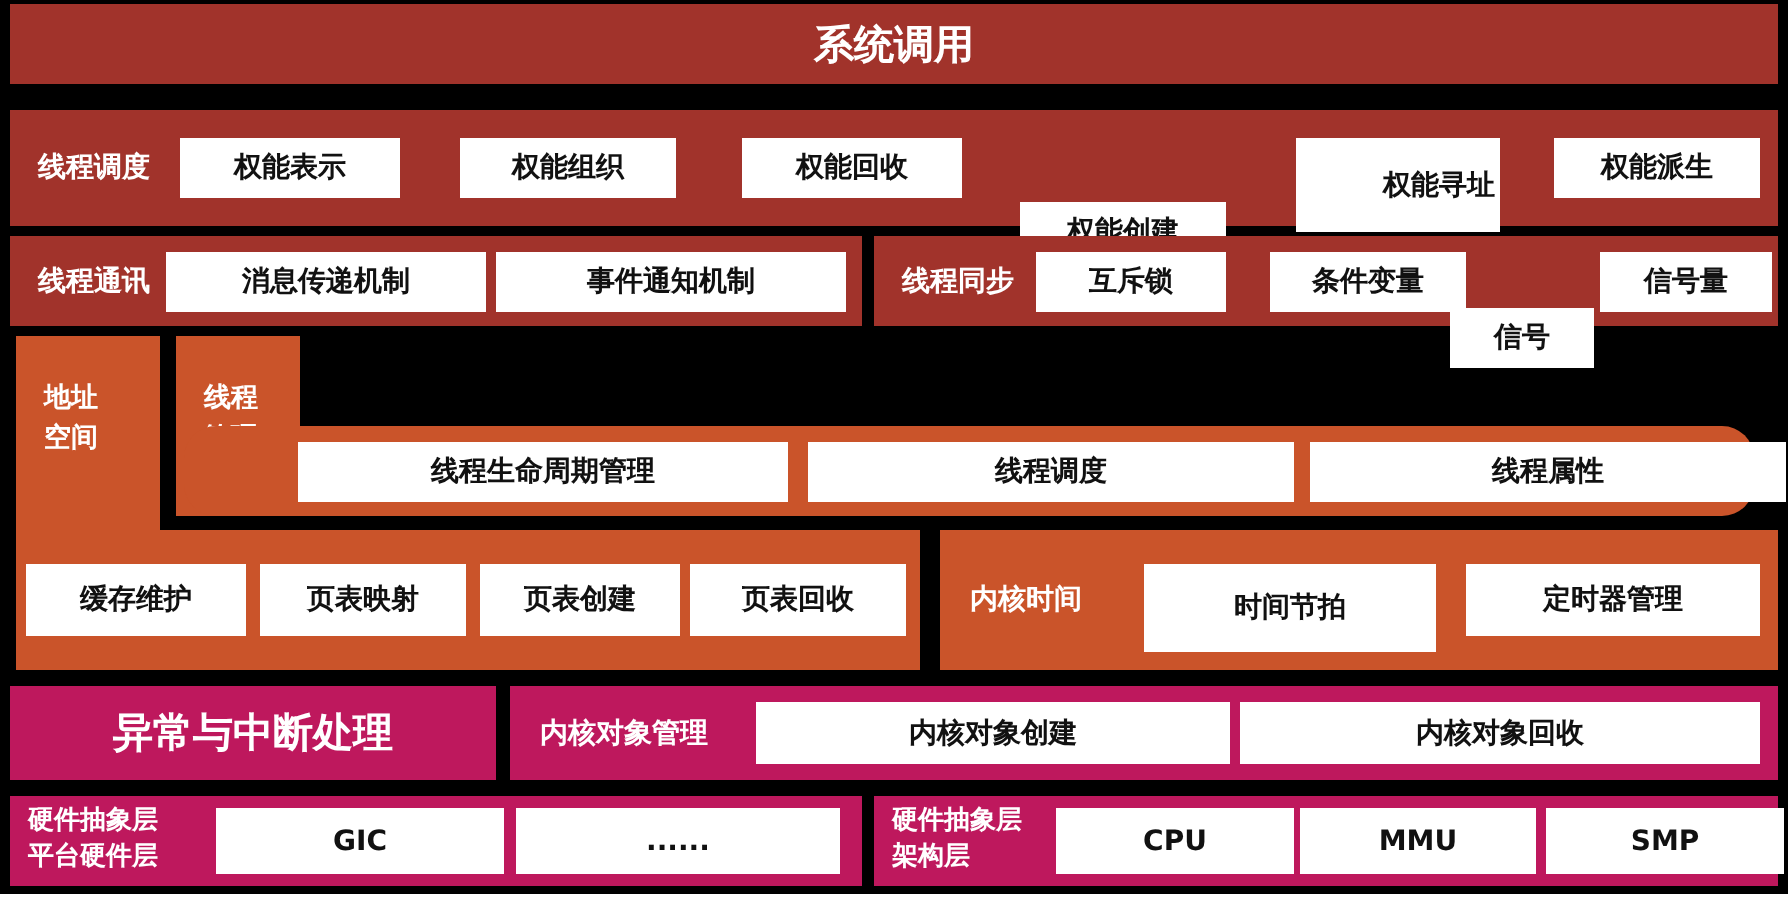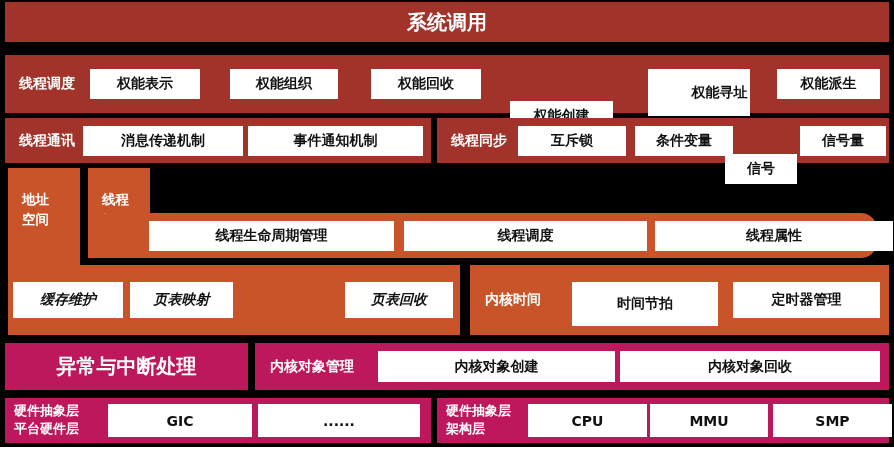--- a/index.html
+++ b/index.html
@@ -55,21 +55,21 @@
   </div>
 
   <div class="blk red" style="left:5px;top:118px;width:426px;height:45px;">
     <span class="lbl vcenter" style="left:14px;">线程通讯</span>
     <div class="box" style="left:78px;top:8px;width:160px;height:30px;">消息传递机制</div>
     <div class="box" style="left:243px;top:8px;width:175px;height:30px;">事件通知机制</div>
   </div>
 
   <div class="blk red" style="left:437px;top:118px;width:452px;height:45px;">
     <span class="lbl vcenter" style="left:14px;">线程同步</span>
-    <div class="box" style="left:81px;top:8px;width:108px;height:30px;">互斥锁</div>
+    <div class="box" style="left:81px;top:8px;width:95px;height:30px;">互斥锁</div>
     <div class="box" style="left:198px;top:8px;width:98px;height:30px;">条件变量</div>
     <div class="box" style="left:288px;top:8px;width:72px;height:30px;margin-top:28px;">信号</div>
     <div class="box" style="left:363px;top:8px;width:86px;height:30px;">信号量</div>
   </div>
 
   <div class="blk orange" style="left:8px;top:168px;width:72px;height:167px;">
     <span class="lbl2" style="left:14px;top:22px;">
       <span>地址</span><br>
       <span>空间</span>
     </span>
@@ -81,23 +81,24 @@
       <span>管理</span>
     </span>
   </div>
 
   <div class="blk orange" style="left:92px;top:213px;width:785px;height:45px;border-radius:16px;">
     <div class="box" style="left:57px;top:8px;width:245px;height:30px;">线程生命周期管理</div>
     <div class="box" style="left:312px;top:8px;width:243px;height:30px;">线程调度</div>
     <div class="box" style="left:563px;top:8px;width:238px;height:30px;">线程属性</div>
   </div>
 
-  <div class="blk orange" style="left:8px;top:265px;width:452px;height:70px;font-style:italic;">
+  <div class="blk orange" style="left:8px;top:265px;width:452px;height:70px;">
     <div class="box" style="left:5px;top:17px;width:110px;height:36px;">缓存维护</div>
     <div class="box" style="left:122px;top:17px;width:103px;height:36px;">页表映射</div>
+    <div class="box" style="left:232px;top:17px;width:100px;height:36px;">页表创建</div>
     <div class="box" style="left:337px;top:17px;width:108px;height:36px;">页表回收</div>
   </div>
 
   <div class="blk orange" style="left:470px;top:265px;width:419px;height:70px;">
     <span class="lbl vcenter" style="left:15px;">内核时间</span>
     <div class="box" style="left:102px;top:17px;width:146px;height:44px;">时间节拍</div>
     <div class="box" style="left:263px;top:17px;width:147px;height:36px;">定时器管理</div>
   </div>
 
   <div class="blk gray centered" style="left:5px;top:343px;width:243px;height:47px;">

